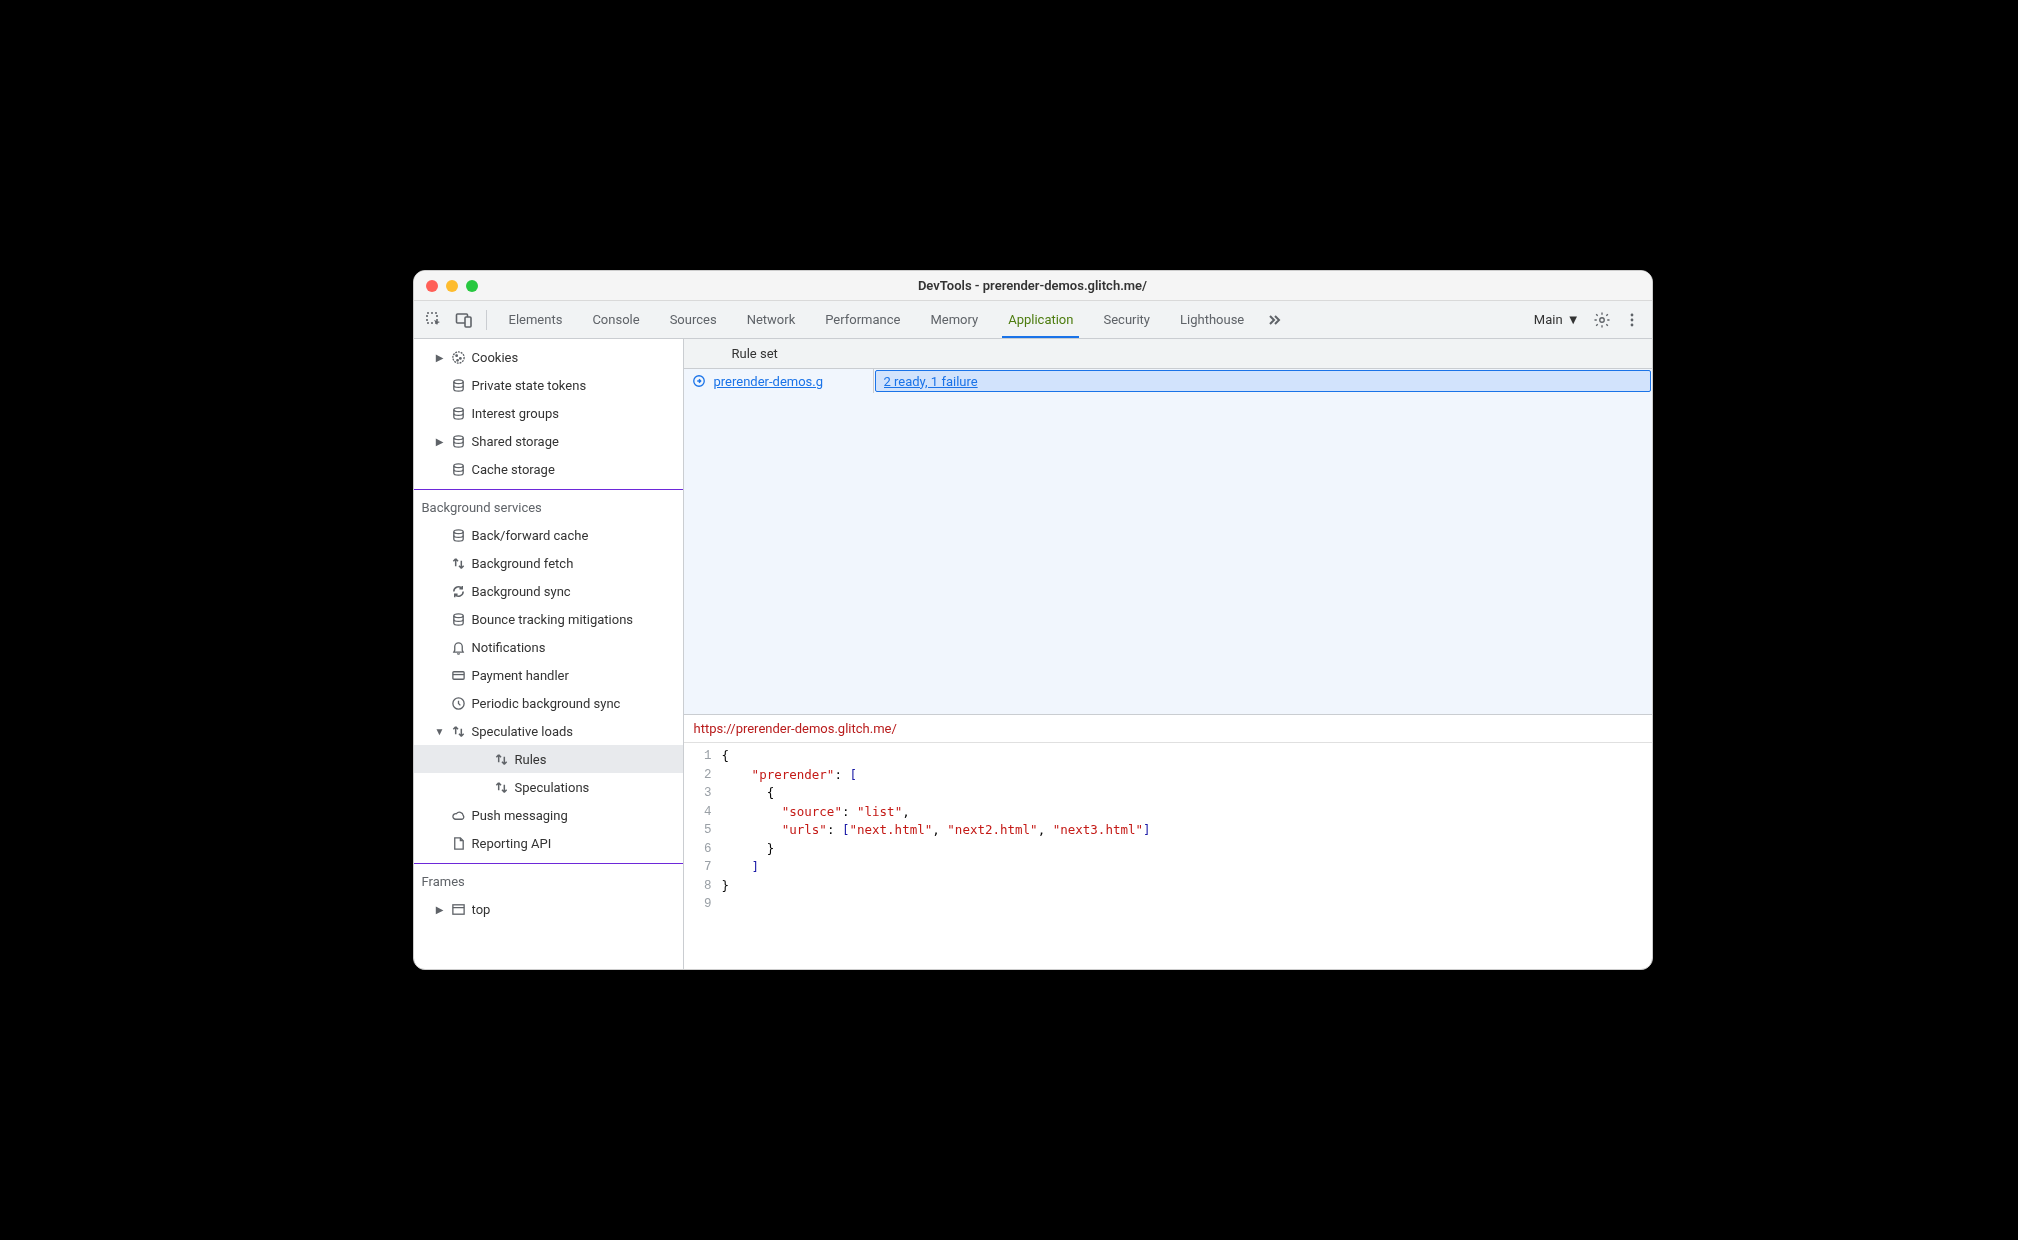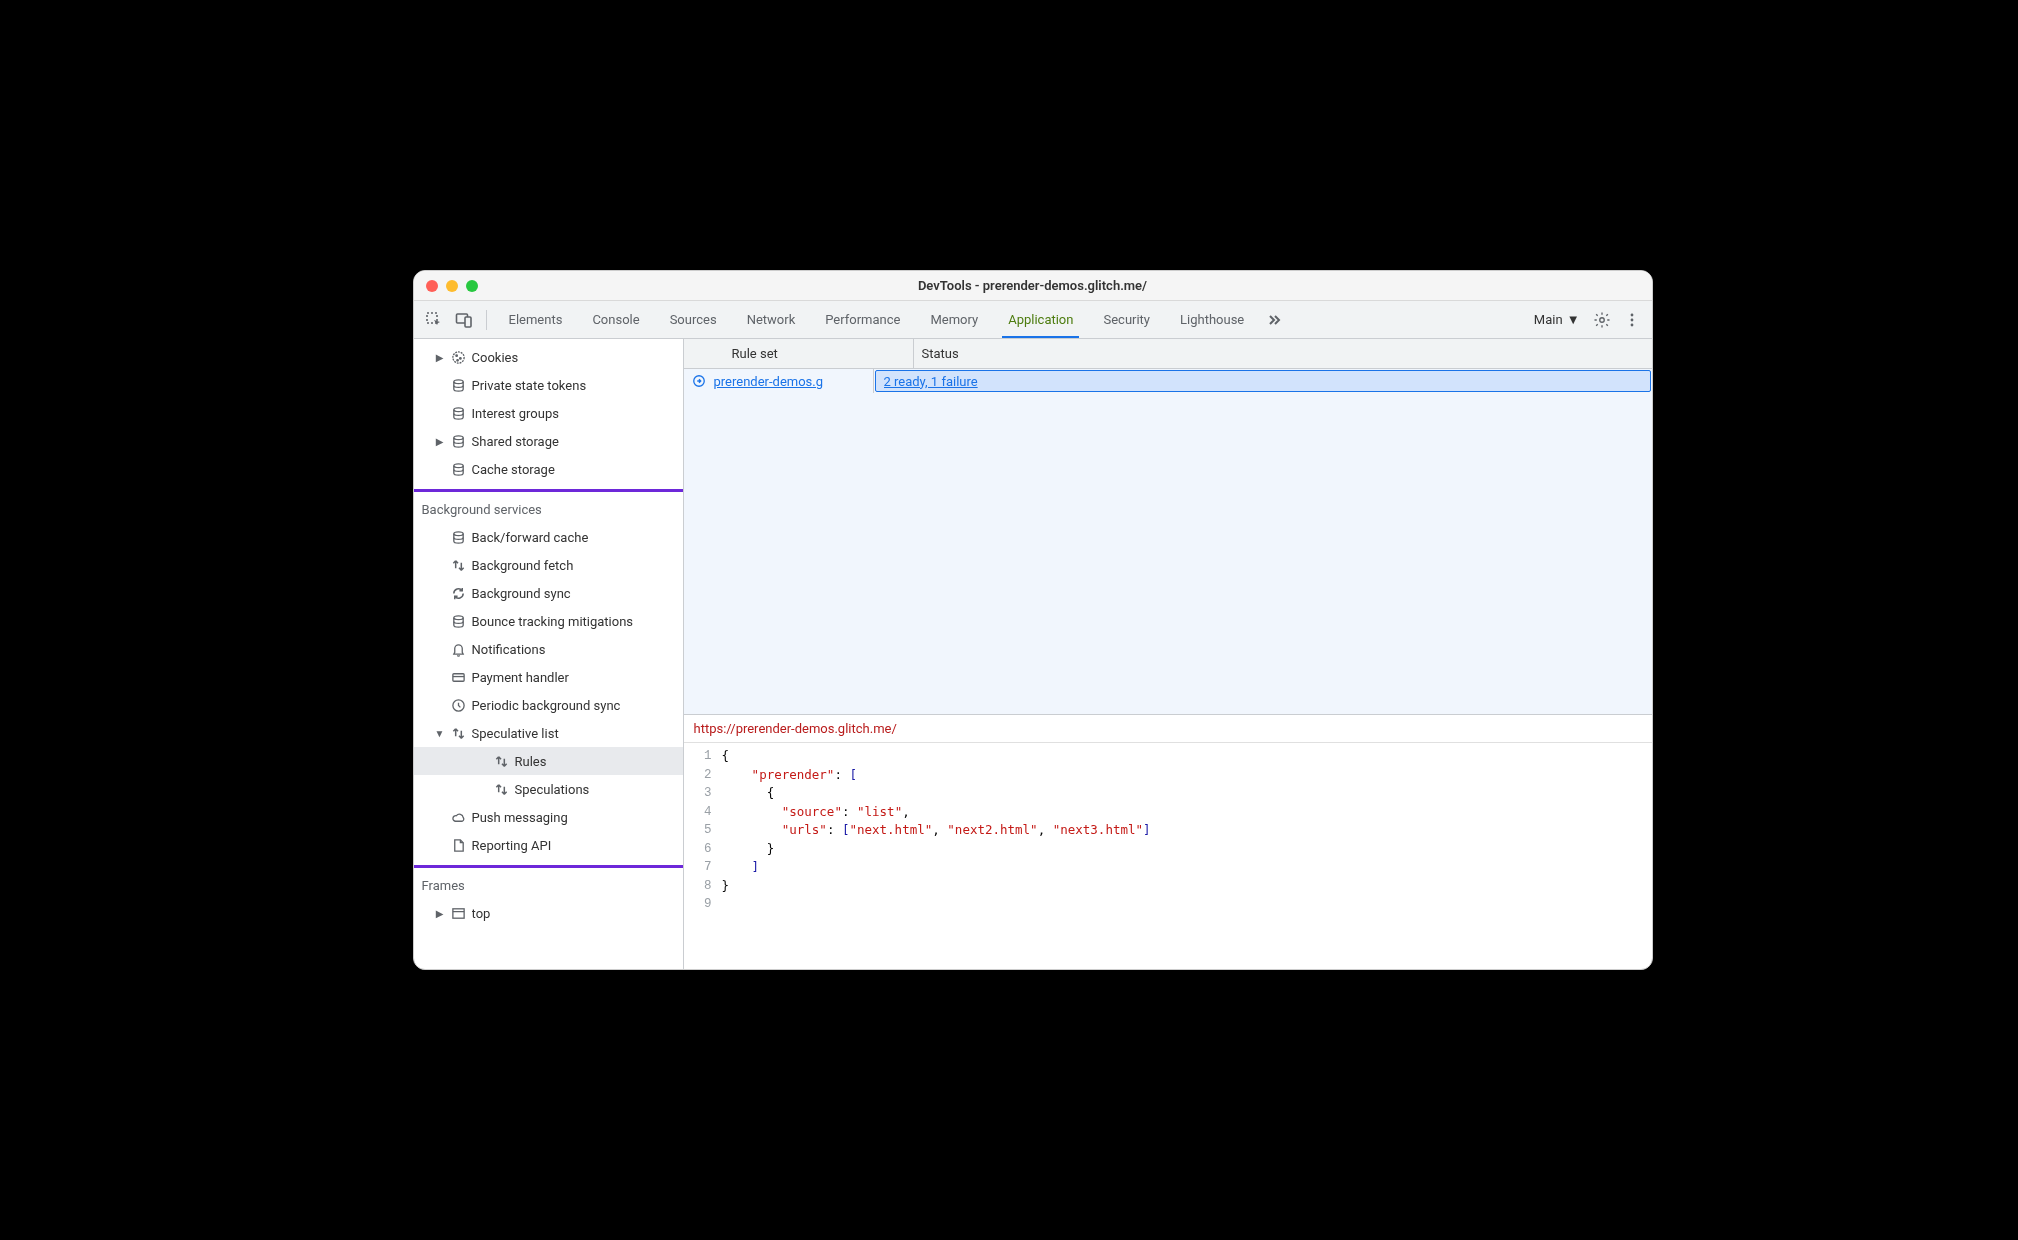--- a/index.html
+++ b/index.html
@@ -69,21 +69,21 @@
 .tree-item .arrow {
   width: 12px; height: 12px; display: flex; align-items: center; justify-content: center;
   color: #5f6368; font-size: 10px;
 }
 .tree-item .arrow.blank { visibility: hidden; }
 .tree-item .ticon { width: 16px; height: 16px; display: flex; align-items: center; justify-content: center; color: #5f6368; }
 .tree-item .label { white-space: nowrap; overflow: hidden; text-overflow: ellipsis; }
 .tree-item.indent1 { padding-left: 20px; }
 .tree-item.indent2 { padding-left: 63px; }
 .section-header {
-  padding: 10px 8px 6px 8px; font-size: 13px; color: #5f6368; border-top: 3px solid #6d28d9; margin-top: 6px;
+  padding: 10px 8px 6px 8px; font-size: 13px; color: #5f6368; border-top: 1px solid #6d28d9; margin-top: 6px;
 }
 .main {
   flex: 1; display: flex; flex-direction: column;
 }
 .grid {
   flex: 0 0 376px; border-bottom: 1px solid #cacdd1; display: flex; flex-direction: column; background: #f1f6fd;
 }
 .grid-header {
   display: flex; height: 30px; border-bottom: 1px solid #cacdd1; background: #f1f3f4; padding-left: 40px;
 }
@@ -317,21 +317,21 @@
           </span>
         <span class="label">Periodic background sync</span>
       </div>
       <div class="tree-item indent1">
         <span class="arrow">▼</span>
         <span class="ticon">
             <svg width="15" height="15" viewBox="0 0 16 16" fill="none" stroke="currentColor" stroke-width="1.6">
               <path d="M5 11V3M5 3l-2.5 2.5M5 3l2.5 2.5M11 5v8M11 13l-2.5-2.5M11 13l2.5-2.5"></path>
             </svg>
           </span>
-        <span class="label">Speculative list</span>
+        <span class="label">Speculative loads</span>
       </div>
       <div class="tree-item indent2 selected">
         <span class="arrow blank">▶</span>
         <span class="ticon">
             <svg width="15" height="15" viewBox="0 0 16 16" fill="none" stroke="currentColor" stroke-width="1.6">
               <path d="M5 11V3M5 3l-2.5 2.5M5 3l2.5 2.5M11 5v8M11 13l-2.5-2.5M11 13l2.5-2.5"></path>
             </svg>
           </span>
         <span class="label">Rules</span>
       </div>
@@ -374,21 +374,20 @@
             </svg>
           </span>
         <span class="label">top</span>
       </div>
     </div>
 
     <div class="main">
       <div class="grid">
         <div class="grid-header">
           <div class="col col-rule">Rule set</div>
-          <div class="col col-status">Status</div>
         </div>
         <div class="grid-body">
           <div class="grid-row selected">
             <div class="col col-rule">
               <span class="link">
                 <svg width="14" height="14" viewBox="0 0 16 16" fill="none" stroke="#1a73e8" stroke-width="1.5">
                     <circle cx="8" cy="8" r="6"></circle>
                     <path d="M6 8h4M8 6l2 2-2 2"></path>
                   </svg>
                 <span>prerender-demos.g</span>

